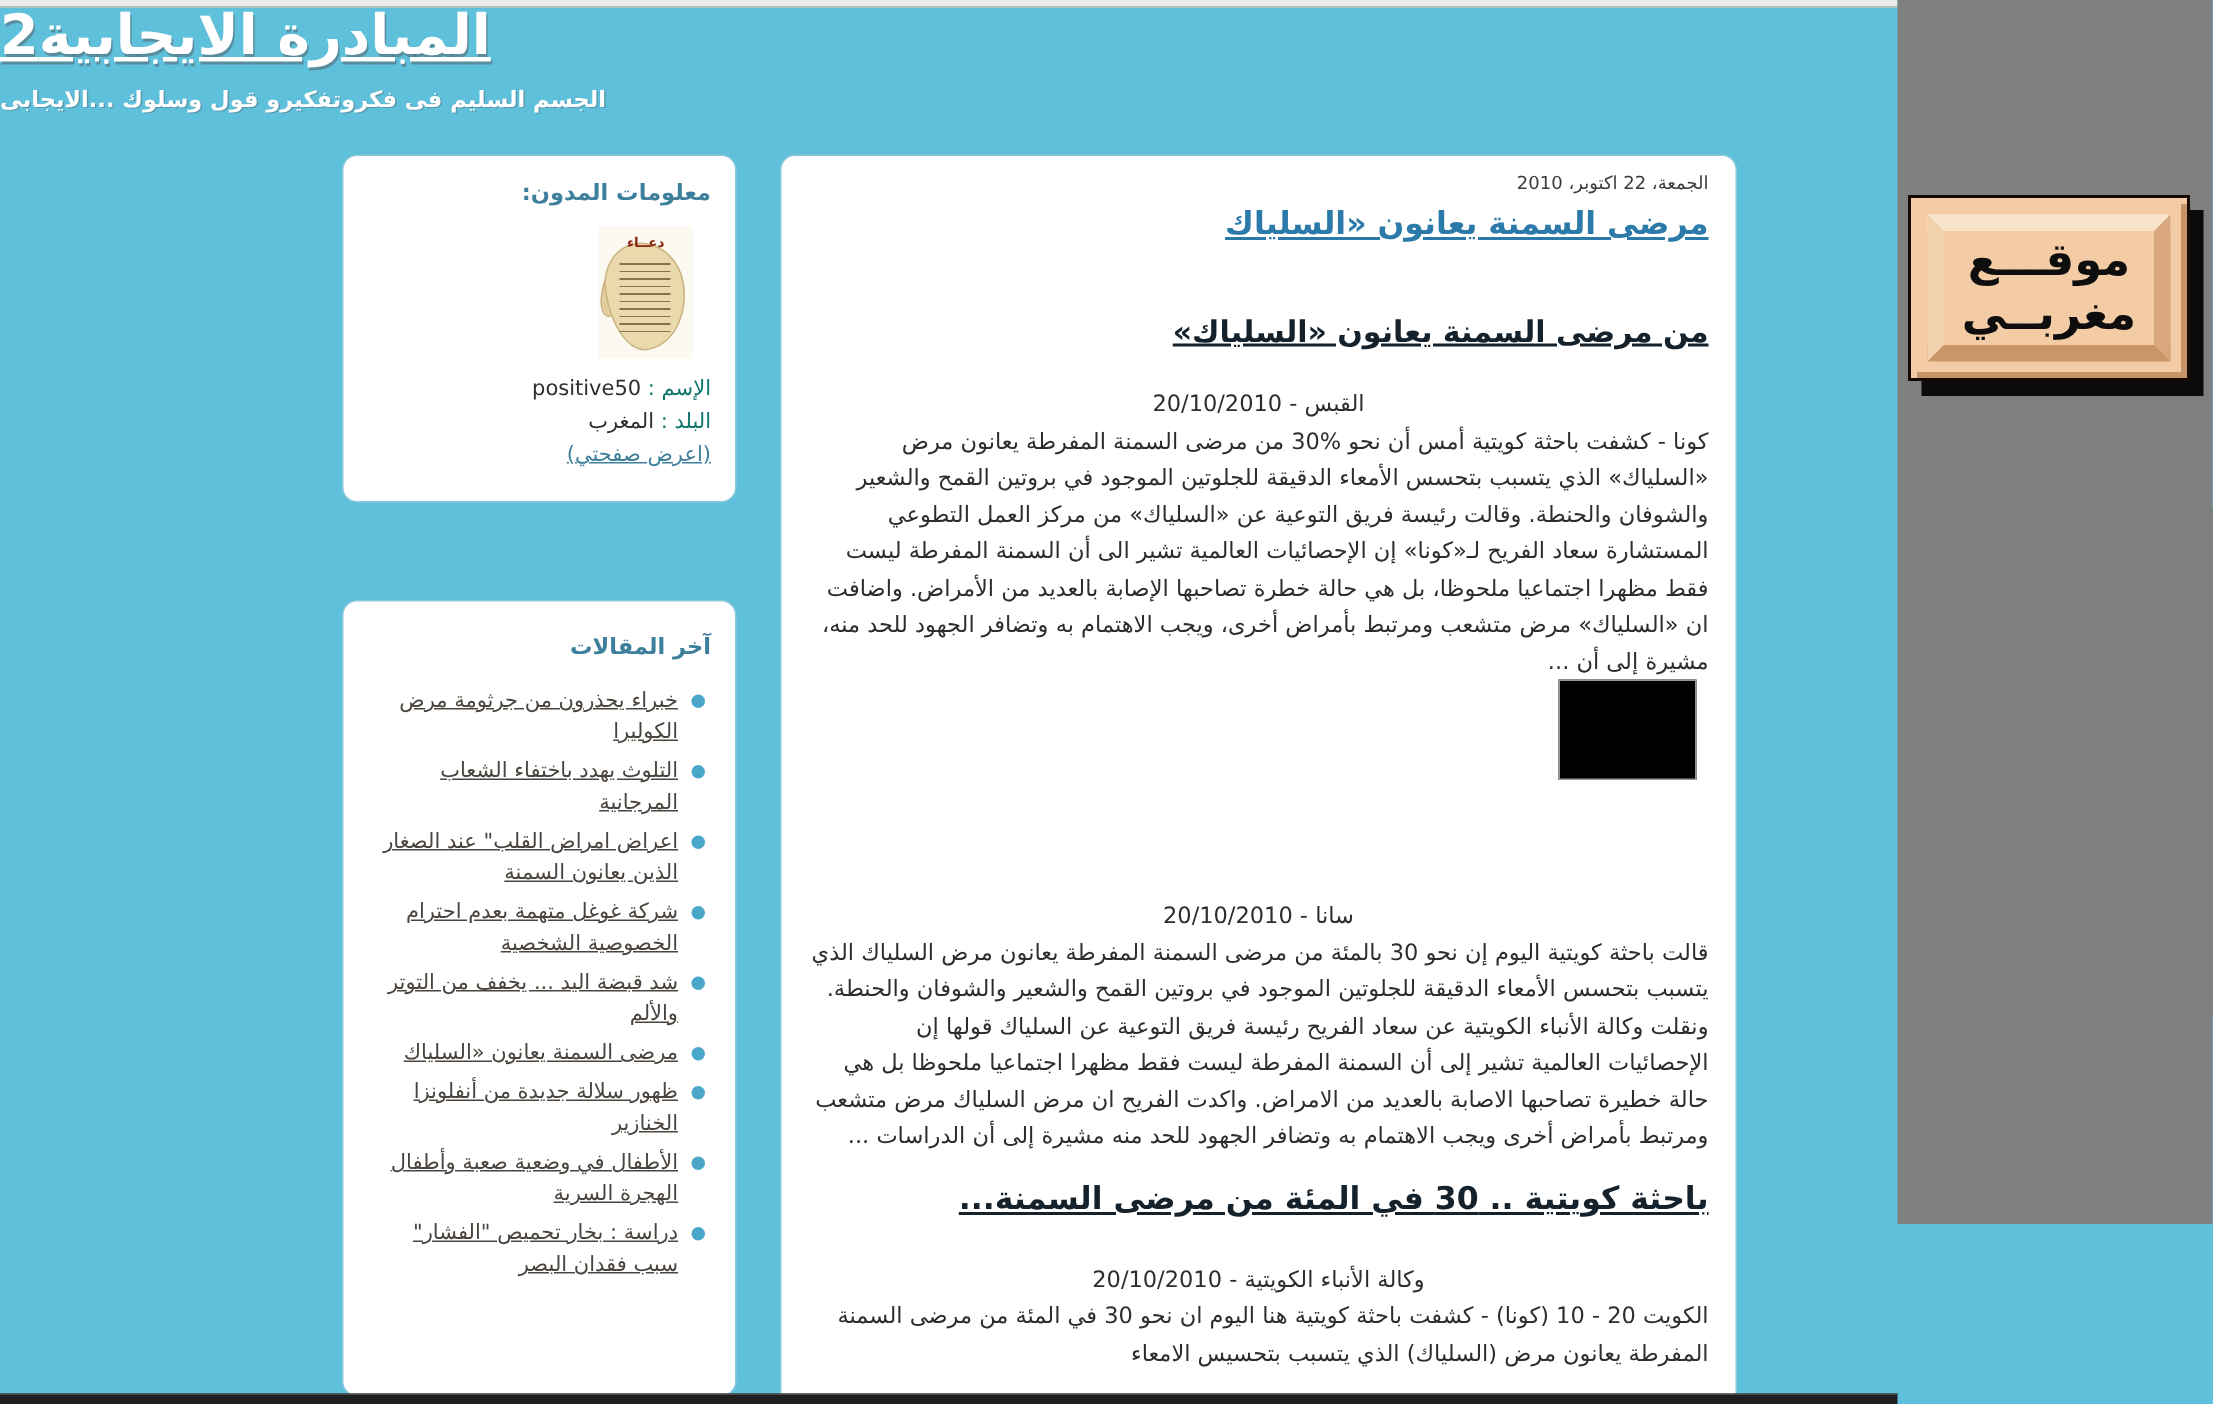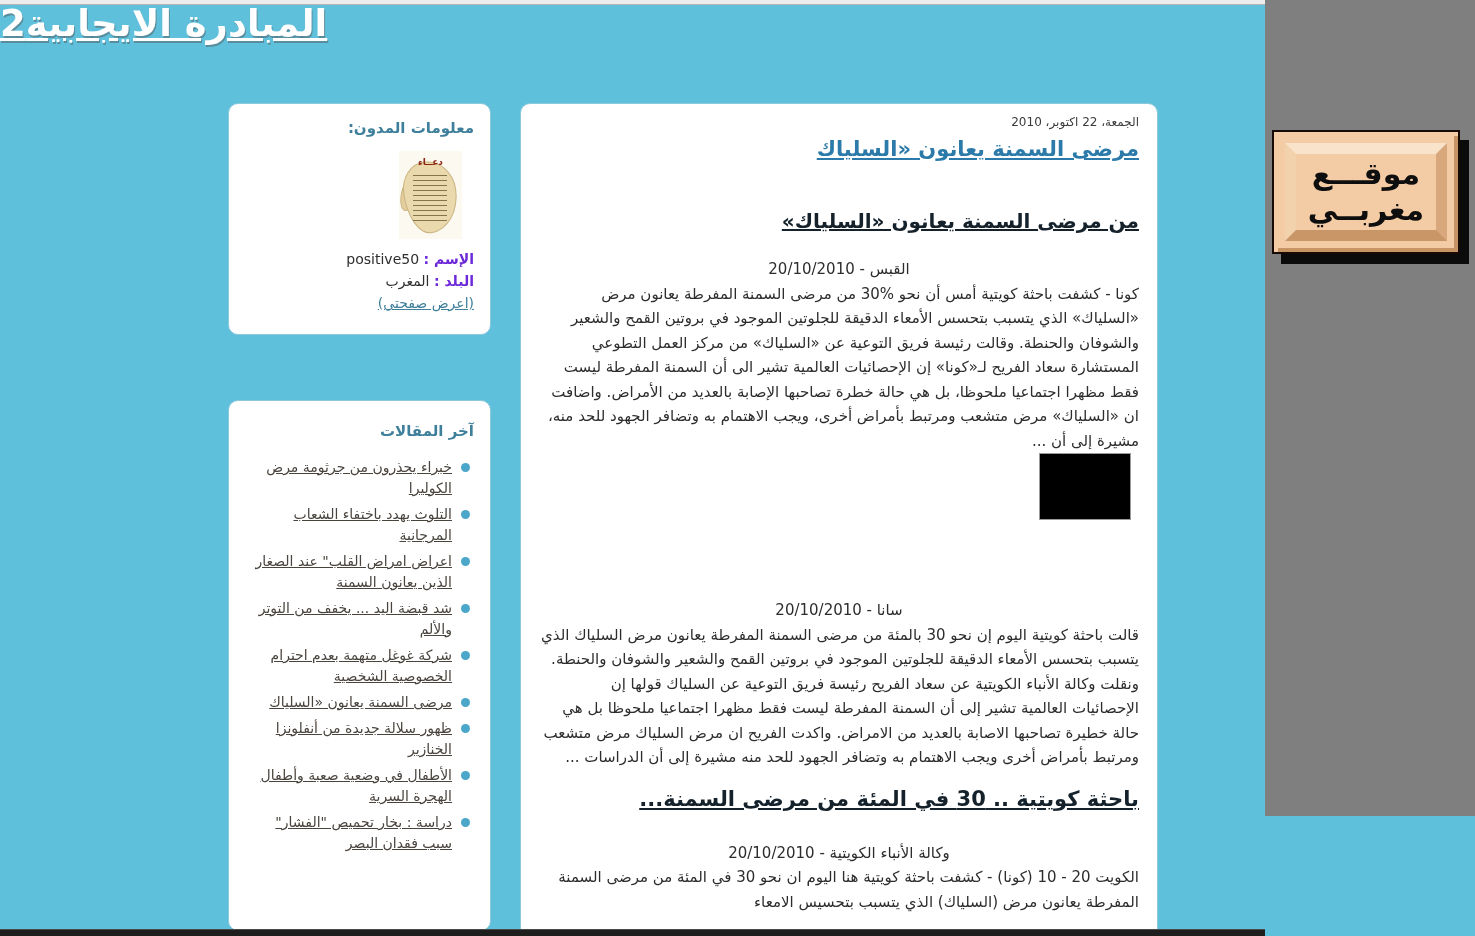--- a/index.html
+++ b/index.html
@@ -96,21 +96,21 @@
     position: absolute; top: 6px; left: 0; width: 100%; text-align: center;
     font-size: 9px; font-weight: bold; color: #8B2410;
   }
   .prayer-lines {
     position: absolute; left: 14px; top: 24px; width: 34px; height: 46px;
     background: repeating-linear-gradient(#6b5b33 0 1px, transparent 1px 5px);
     opacity: 0.8;
   }
 
   .profile-row { font-size: 14px; color: #2E2E2E; line-height: 22px; }
-  .profile-label { font-weight: bold; color: #6d28d9; }
+  .profile-label { font-weight: normal; color: #0f766e; }
   .profile-value { color: #2E2E2E; }
   .profile-link {
     font-size: 14px; color: #3E7F9B; text-decoration: underline; cursor: pointer; line-height: 22px;
   }
 
   
   .recent-list { list-style: none; margin-top: 16px; }
   .recent-list li {
     position: relative; padding-right: 22px; margin-bottom: 5px;
     font-size: 14px; line-height: 21px;
@@ -163,20 +163,21 @@
     <div class="badge-inner">
       <span class="badge-line">موقـــع</span>
       <span class="badge-line">مغربــي</span>
     </div>
   </div>
 </div>
 
 <div class="header">
   <div class="header-inner">
     <a class="blog-title">المبادرة الايجابية2</a>
+    <span class="blog-subtitle">الجسم السليم فى فكروتفكيرو قول وسلوك ...الايجابى</span>
   </div>
 </div>
 
 <div class="white-box box-profile rtl">
   <div class="gadget-title">معلومات المدون:</div>
   <div class="prayer-img">
     <span class="hand-thumb"></span>
     <span class="hand-blob"></span>
     <span class="prayer-lines"></span>
     <span class="prayer-caption">دعــاء</span>
@@ -191,22 +192,22 @@
   </div>
   <a class="profile-link">(اعرض صفحتي)</a>
 </div>
 
 <div class="white-box box-recent rtl">
   <div class="gadget-title">آخر المقالات</div>
   <ul class="recent-list">
     <li><span class="bullet"></span><a class="recent-link">خبراء يحذرون من جرثومة مرض الكوليرا</a></li>
     <li><span class="bullet"></span><a class="recent-link">التلوث يهدد باختفاء الشعاب المرجانية</a></li>
     <li><span class="bullet"></span><a class="recent-link">اعراض امراض القلب" عند الصغار الذين يعانون السمنة</a></li>
+    <li><span class="bullet"></span><a class="recent-link">شركة غوغل متهمة بعدم احترام الخصوصية الشخصية</a></li>
     <li><span class="bullet"></span><a class="recent-link">شد قبضة اليد ... يخفف من التوتر والألم</a></li>
-    <li><span class="bullet"></span><a class="recent-link">شركة غوغل متهمة بعدم احترام الخصوصية الشخصية</a></li>
     <li><span class="bullet"></span><a class="recent-link">مرضى السمنة يعانون «السلياك</a></li>
     <li><span class="bullet"></span><a class="recent-link">ظهور سلالة جديدة من أنفلونزا الخنازير</a></li>
     <li><span class="bullet"></span><a class="recent-link">الأطفال في وضعية صعبة وأطفال الهجرة السرية</a></li>
     <li><span class="bullet"></span><a class="recent-link">دراسة : بخار تحميص "الفشار" سبب فقدان البصر</a></li>
   </ul>
 </div>
 
 <div class="white-box main-box rtl">
   <div class="post-date">الجمعة، 22 اكتوبر، 2010</div>
   <a class="post-title">مرضى السمنة يعانون «السلياك</a>

